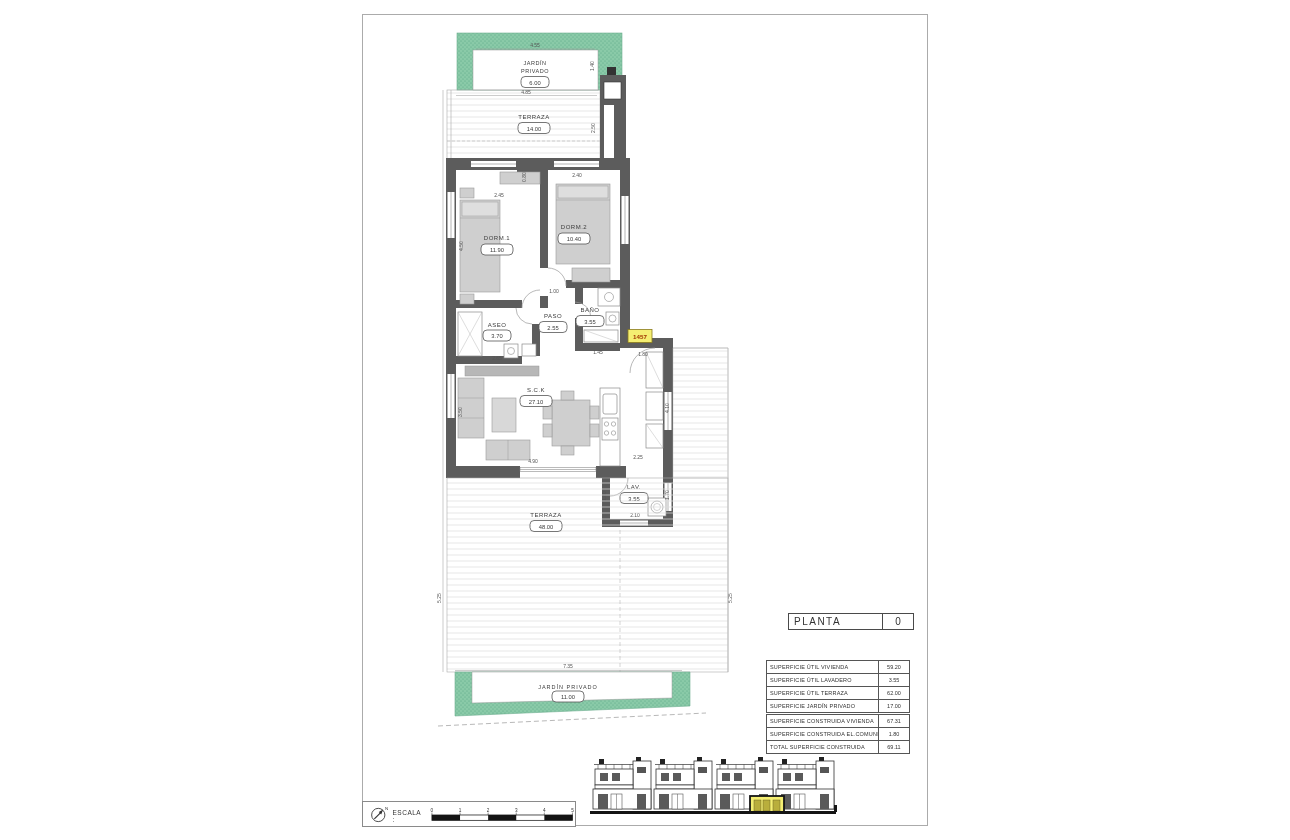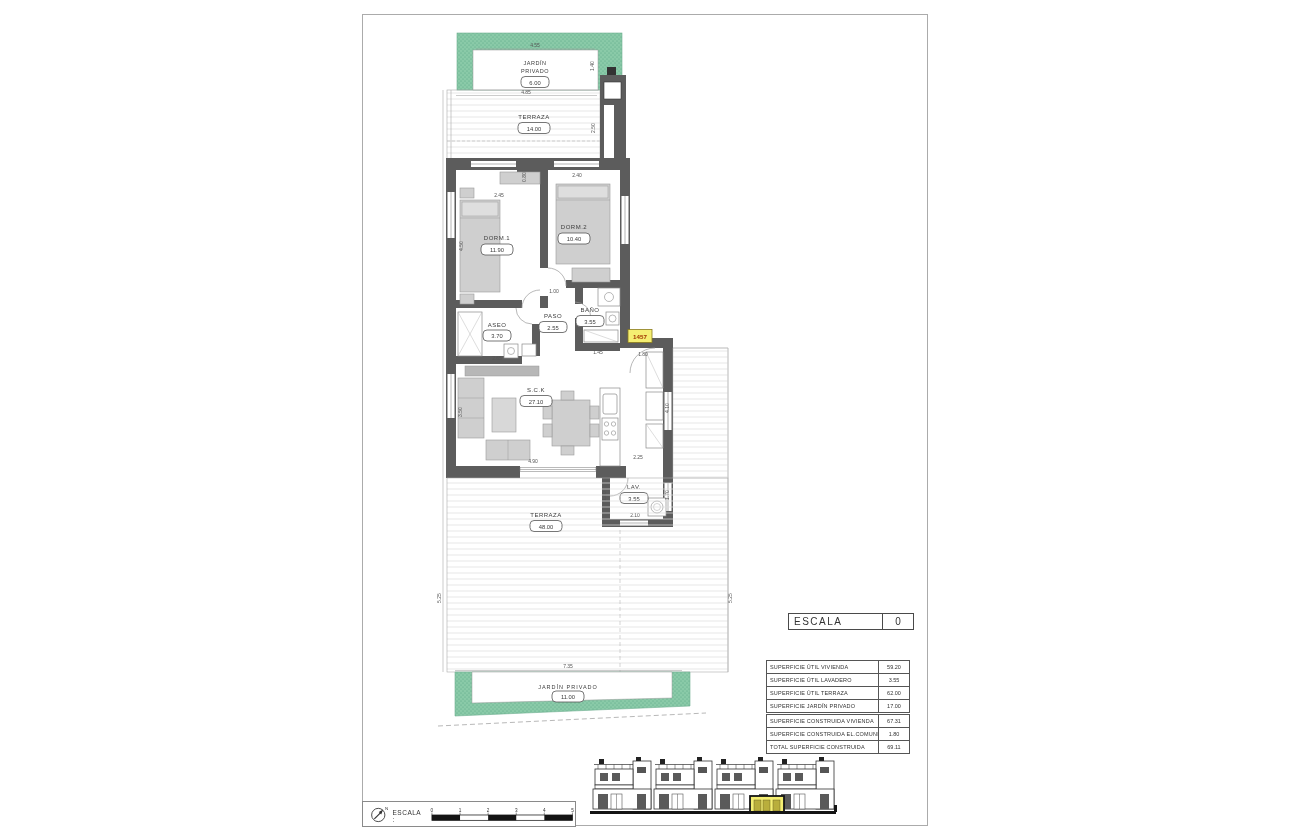--- a/index.html
+++ b/index.html
@@ -267,21 +267,21 @@
       <polygon points="455,672 690,672 690,706 455,716" fill="url(#greenDots)" stroke="#6fae90" stroke-width="0.6"></polygon>
       <polygon points="472,672 672,672 672,698 472,703" fill="#fff" stroke="#999" stroke-width="0.5"></polygon>
       <text class="rl" style="font-size:5.5px;letter-spacing:1px" x="568" y="689">JARDÍN PRIVADO</text>
       <rect class="pill" x="552" y="691" width="32" height="11" rx="4"></rect>
       <text class="ar" x="568" y="699">11.00</text>
       <line x1="438" y1="726" x2="706" y2="713" stroke="#999" stroke-width="0.7" stroke-dasharray="5 3"></line>
     </g>
   </svg>
 
   <div id="title-block" class="abs">
-    <div class="tl">ESCALA</div>
+    <div class="tl">PLANTA</div>
     <div class="tn">0</div>
   </div>
 
   <div id="table-useful" class="abs atable">
     <div class="arow">
       <div class="alabel">SUPERFICIE ÚTIL VIVIENDA</div>
       <div class="aval">59.20</div>
     </div>
     <div class="arow">
       <div class="alabel">SUPERFICIE ÚTIL LAVADERO</div>

